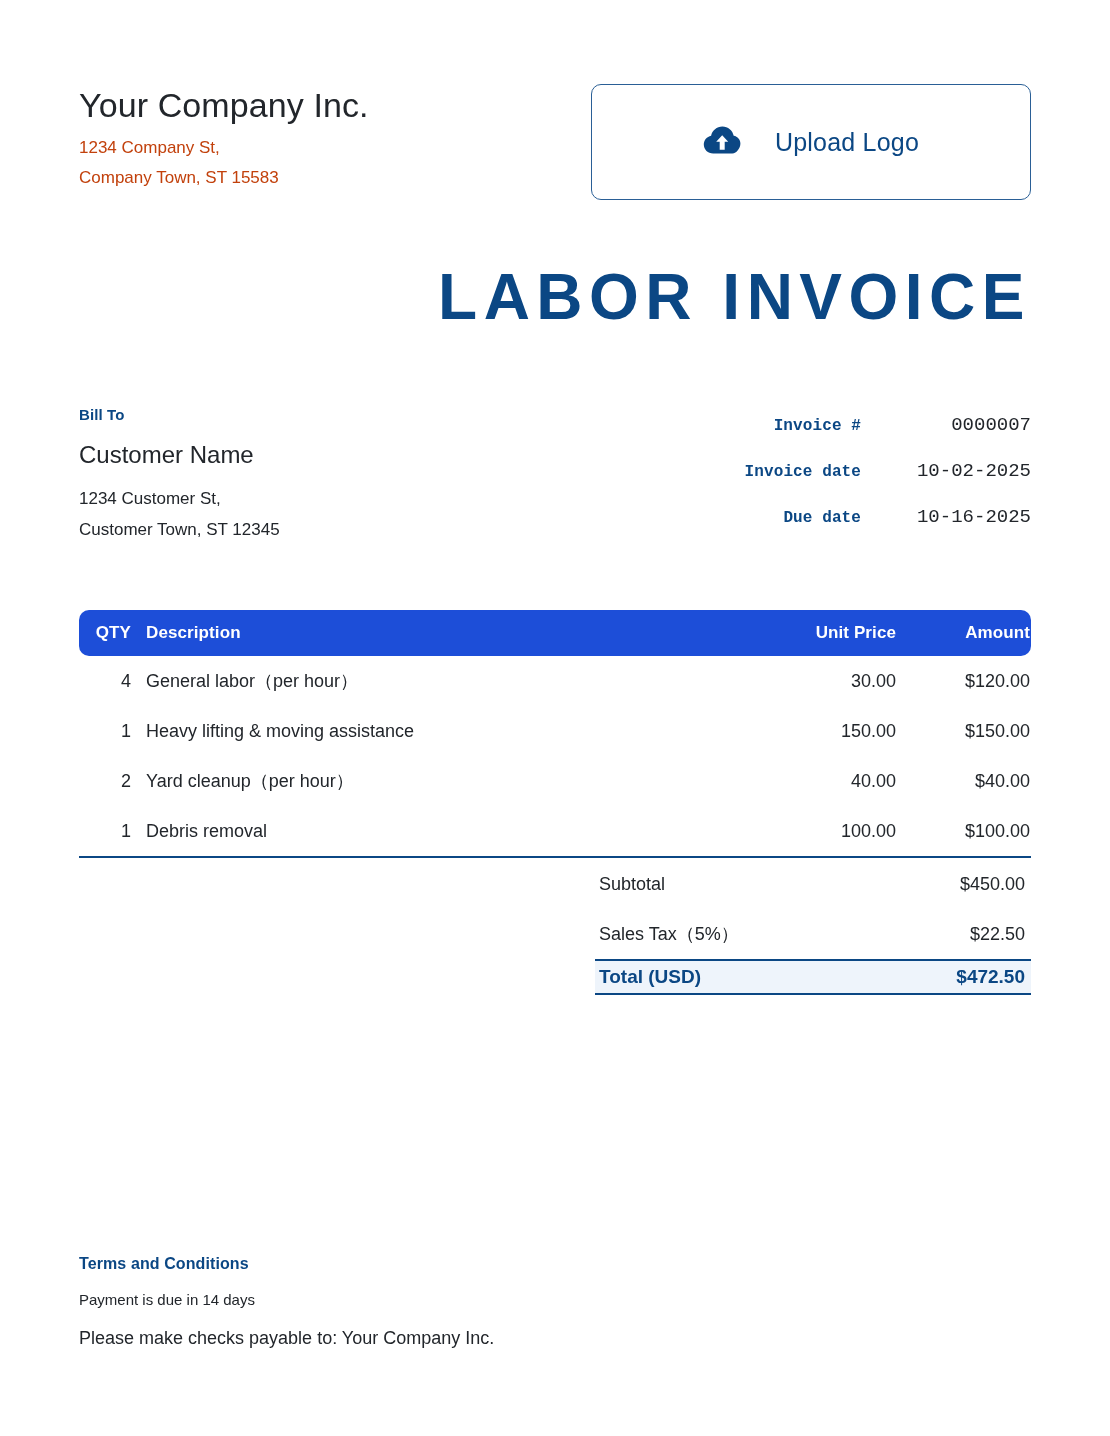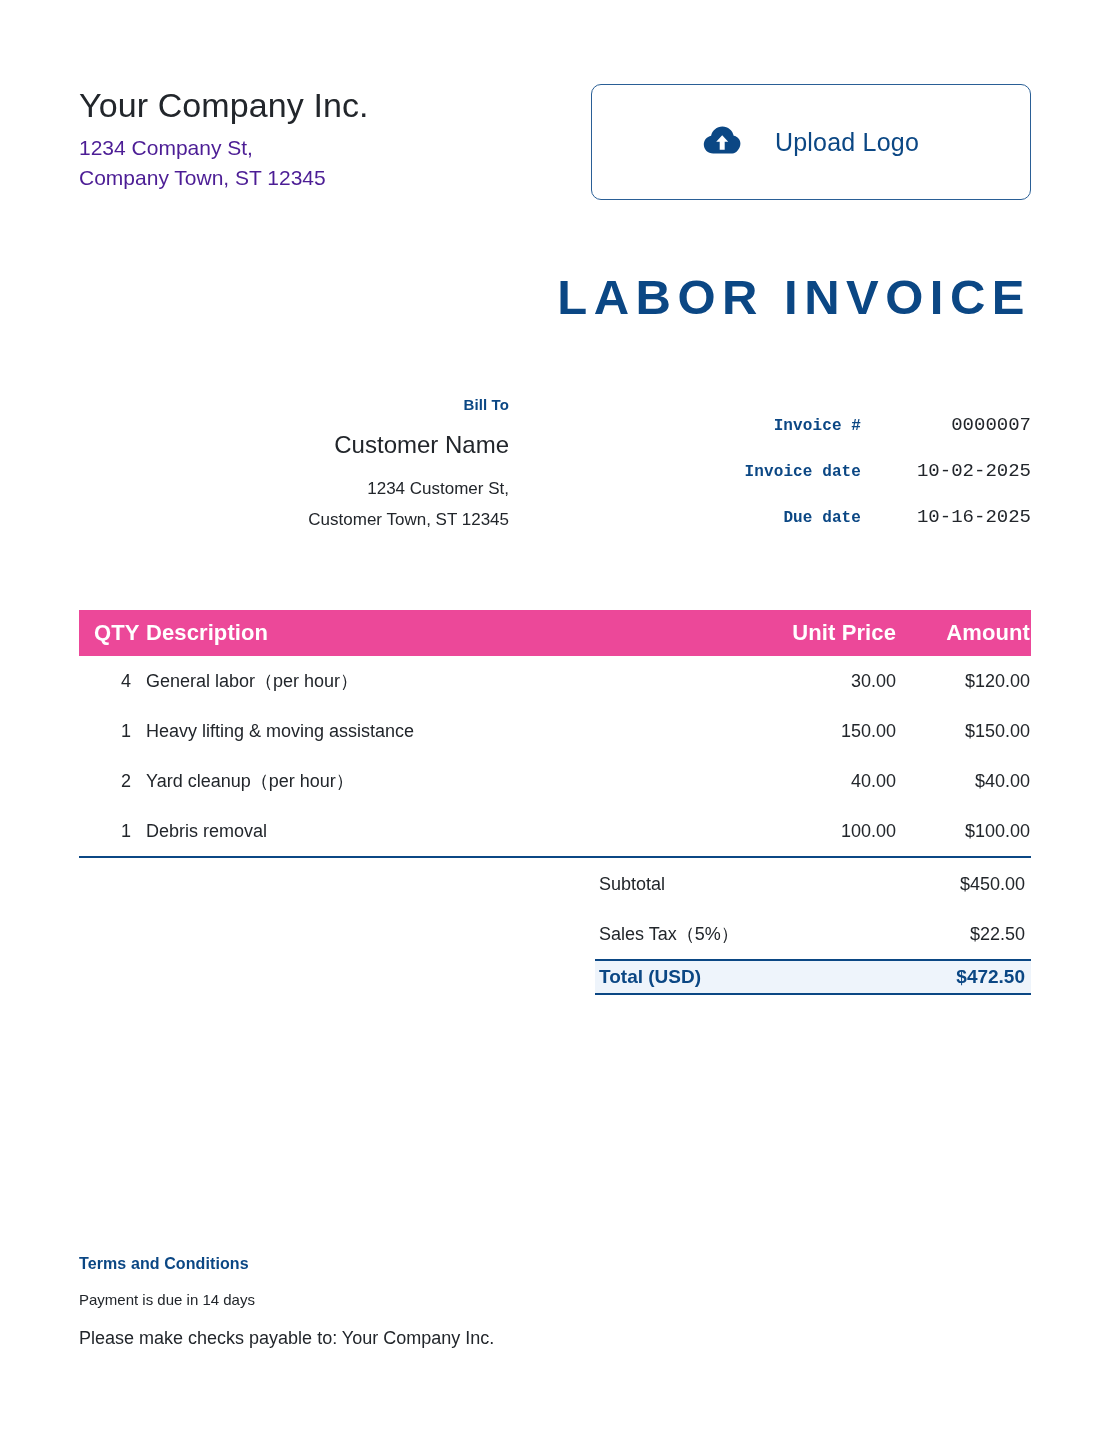--- a/index.html
+++ b/index.html
@@ -33,23 +33,23 @@
   }
   .company-block { padding-top: 6px; }
   .company-name {
     font-size: 34px;
     line-height: 30px;
     color: #22262b;
     letter-spacing: 0.1px;
     margin-bottom: 13px;
   }
   .company-addr-line {
-    font-size: 21px;
+    font-size: 17px;
     line-height: 30px;
-    color: #4c1d95;
+    color: #c2410c;
   }
 
   .upload-box {
     width: 440px;
     height: 116px;
     border: 1px solid #2a5f96;
     border-radius: 10px;
     display: flex;
     align-items: center;
     justify-content: center;
@@ -63,36 +63,35 @@
     color: #0b4784;
     letter-spacing: 0.2px;
   }
   .cloud-icon { display: block; }
 
   
   .doc-title {
     position: absolute;
     right: 79px;
     top: 268px;
-    font-size: 49px;
+    font-size: 64px;
     font-weight: bold;
     letter-spacing: 6.5px;
     color: #0b4784;
     line-height: 58px;
     text-align: right;
     white-space: nowrap;
   }
 
   
   .bill-to {
     position: absolute;
     left: 79px;
-    top: 396px;
+    top: 406px;
     width: 430px;
-    text-align: right;
   }
   .bill-to-label {
     font-size: 15px;
     font-weight: bold;
     color: #0b4784;
     letter-spacing: 0.1px;
     margin-bottom: 17px;
   }
   .customer-name {
     font-size: 24px;
@@ -135,28 +134,29 @@
   }
 
   
   .table {
     position: absolute;
     left: 79px;
     top: 610px;
     width: 952px;
   }
   .thead {
-    background: #ec4899;
+    background: #1d4ed8;
     color: #ffffff;
     display: flex;
     align-items: center;
     height: 46px;
-    font-size: 22px;
-    font-weight: bold;
-    letter-spacing: 0.1px;
+    font-size: 17px;
+    font-weight: bold;
+    letter-spacing: 0.1px;
+    border-radius: 10px;
   }
   .col-qty {
     width: 52px;
     text-align: right;
     padding-left: 15px;
     box-sizing: border-box;
   }
   .col-desc {
     flex: 1;
     padding-left: 15px;
@@ -240,21 +240,21 @@
 </style>
 </head>
 <body>
 
 <div class="page">
 
   <div class="header">
     <div class="company-block">
       <div class="company-name">Your Company Inc.</div>
       <div class="company-addr-line">1234 Company St,</div>
-      <div class="company-addr-line">Company Town, ST 12345</div>
+      <div class="company-addr-line">Company Town, ST 15583</div>
     </div>
 
     <div class="upload-box">
       <span class="cloud-icon">
         <svg width="38" height="30" viewBox="0 0 38 30" xmlns="http://www.w3.org/2000/svg">
           <path d="M10.2 28.5C4.9 28.5 0.8 24.5 0.8 19.5c0-4.3 3.1-7.9 7.3-8.8C9.2 5.5 13.8 1.5 19.4 1.5c5.6 0 10.3 4 11.3 9.3 3.9 0.6 6.7 3.9 6.7 7.8 0 4.4-3.6 9.9-8.1 9.9H10.2z" fill="#0b4784"></path>
           <path d="M19.2 10.2l6.0 6.6h-3.5v8.0h-5.0v-8.0h-3.5z" fill="#ffffff"></path>
         </svg>
       </span>
       <span class="upload-label">Upload Logo</span>

